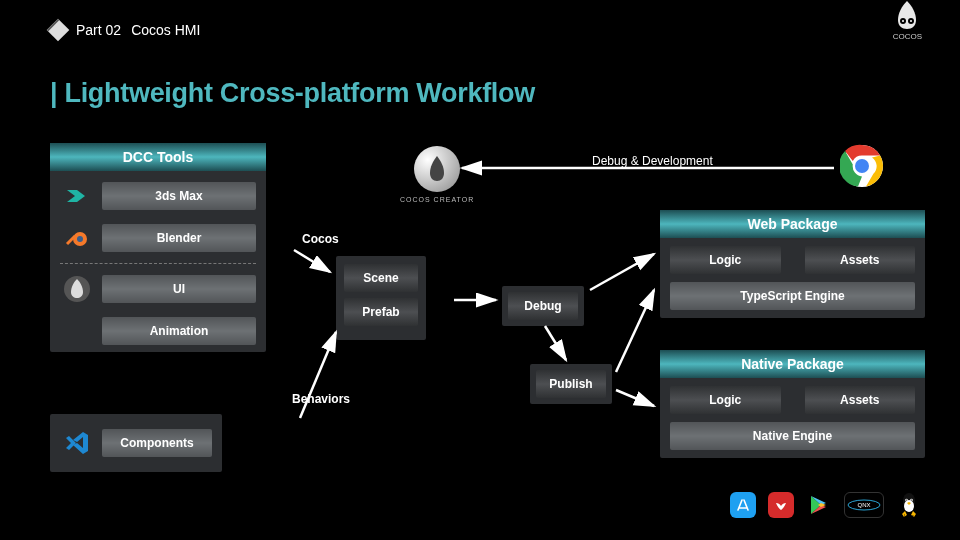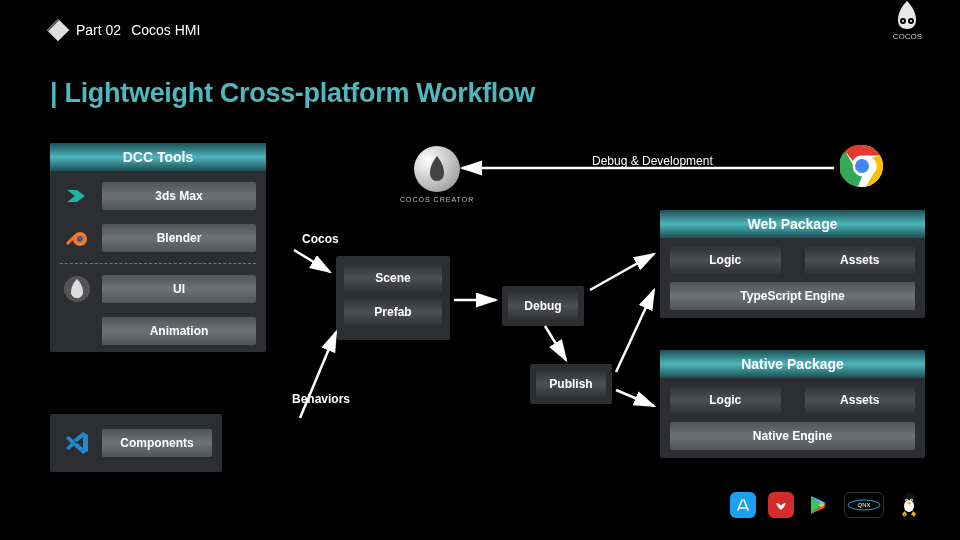--- a/index.html
+++ b/index.html
@@ -60,21 +60,21 @@
   .icon-slot { width: 34px; height: 34px; display:flex;align-items:center;justify-content:center;}
   .row .chip { flex:1; }
   .sep { height:1px; border-bottom:1px dashed #777; margin: 4px 10px; }
 
   
   #dcc { left:50px; top:132px; width:216px;margin-top:11px; }
   #dcc .panel-header { margin-bottom: 4px; }
   
   #vscode { left:50px; top:414px; width:172px; padding:8px 0;}
   
-  #scene { left:336px; top:256px; width:114px; padding:8px;}
+  #scene { left:336px; top:256px; width:90px; padding:8px;}
   #scene .chip { margin-bottom:6px;}
   
   #debug { left:502px; top:286px; width:82px; padding:6px;}
   
   #publish { left:530px; top:364px; width:82px; padding:6px;}
   
   #web { left:660px; top:210px; width:265px; padding-bottom:8px;}
   
   #native { left:660px; top:350px; width:265px; padding-bottom:8px;}
   .pkg-body { display:flex; gap:24px; padding:8px 10px 4px;}

